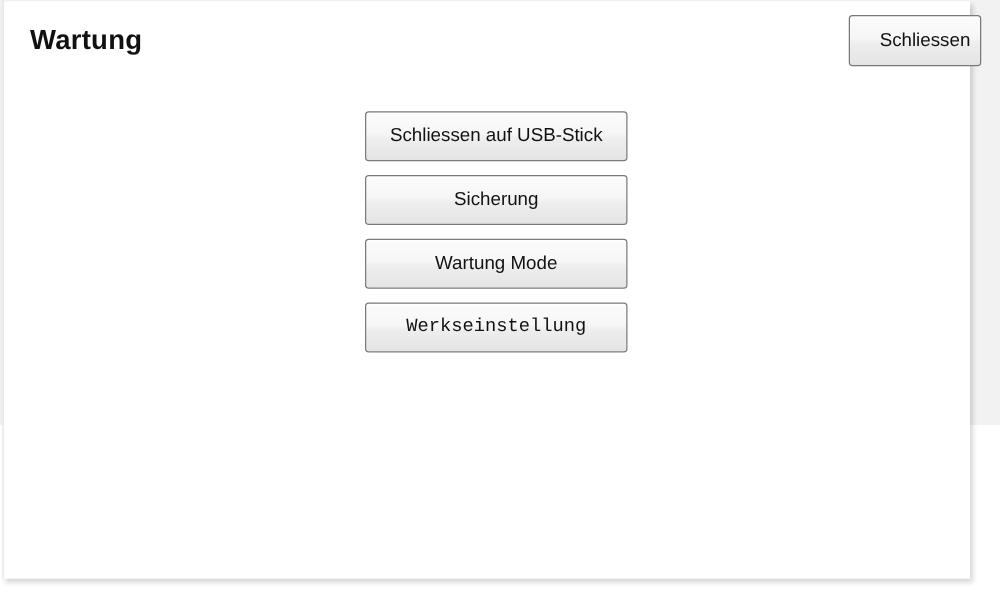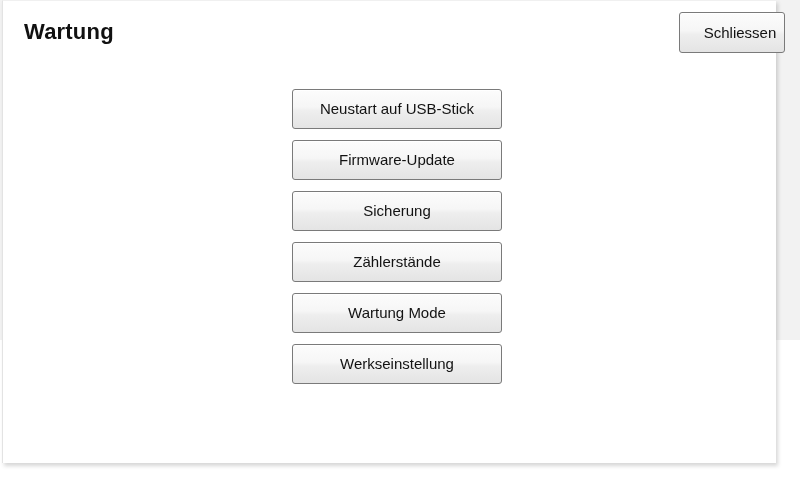--- a/index.html
+++ b/index.html
@@ -88,43 +88,42 @@
   }
   #button-stack .btn {
     width: 210px;
     height: 40px;
     line-height: 38px;
     font-size: 15px;
     margin-bottom: 11px;
   }
   #button-stack .btn:last-child {
     margin-bottom: 12px;
+    font-family: Liberation Mono, monospace;
   }
 </style>
 </head>
 <body>
 
 <div id="screen">
 
   <div id="panel">
 
     <div id="page-title">Wartung</div>
 
     <button class="btn" id="close-button">Schliessen</button>
 
     <div id="button-stack">
 
 
-      <button class="btn">Neustart auf USB-Stick</button>
+      <button class="btn">Schliessen auf USB-Stick</button>
 
-      <button class="btn">Firmware-Update</button>
 
       <button class="btn">Sicherung</button>
 
-      <button class="btn">Zählerstände</button>
 
       <button class="btn">Wartung Mode</button>
 
       <button class="btn">Werkseinstellung</button>
 
     </div>
 
   </div>
 </div>
 

